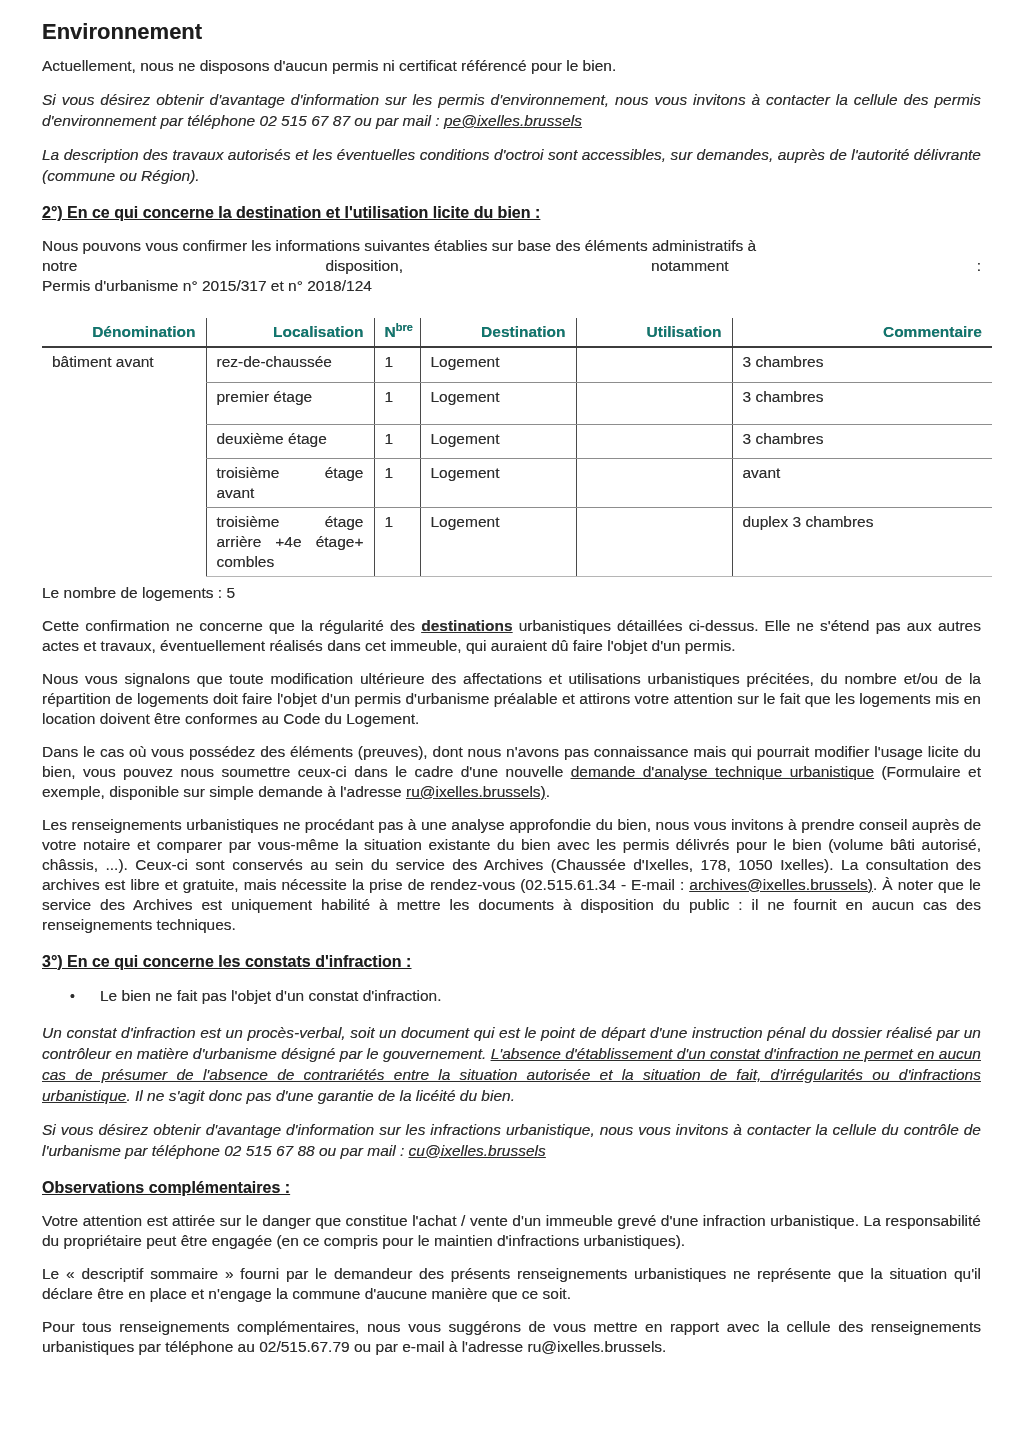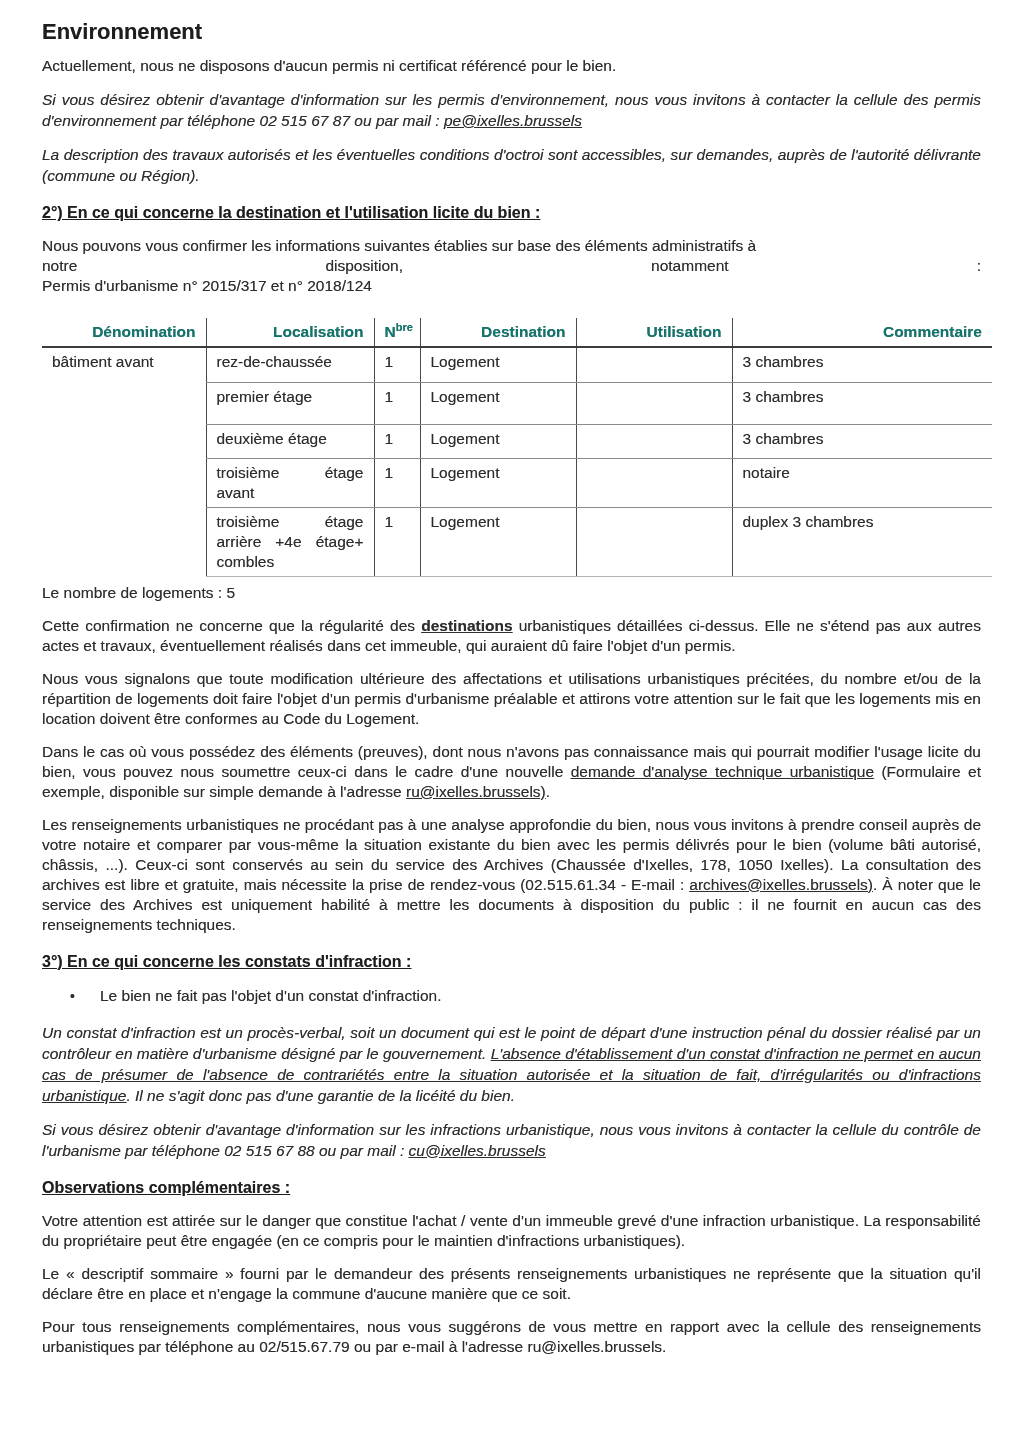--- a/index.html
+++ b/index.html
@@ -142,21 +142,21 @@
         <td class="vl hb">1</td>
         <td class="vl hb">Logement</td>
         <td class="vl hb"></td>
         <td class="vl hb">3 chambres</td>
       </tr>
       <tr class="row-h4">
         <td class="vl hb jloc">troisième étage avant</td>
         <td class="vl hb">1</td>
         <td class="vl hb">Logement</td>
         <td class="vl hb"></td>
-        <td class="vl hb">notaire</td>
+        <td class="vl hb">avant</td>
       </tr>
       <tr class="row-h5 last">
         <td class="vl hb jloc">troisième étage arrière +4e étage+ combles</td>
         <td class="vl hb">1</td>
         <td class="vl hb">Logement</td>
         <td class="vl hb"></td>
         <td class="vl hb">duplex 3 chambres</td>
       </tr>
     </tbody>
   </table>

